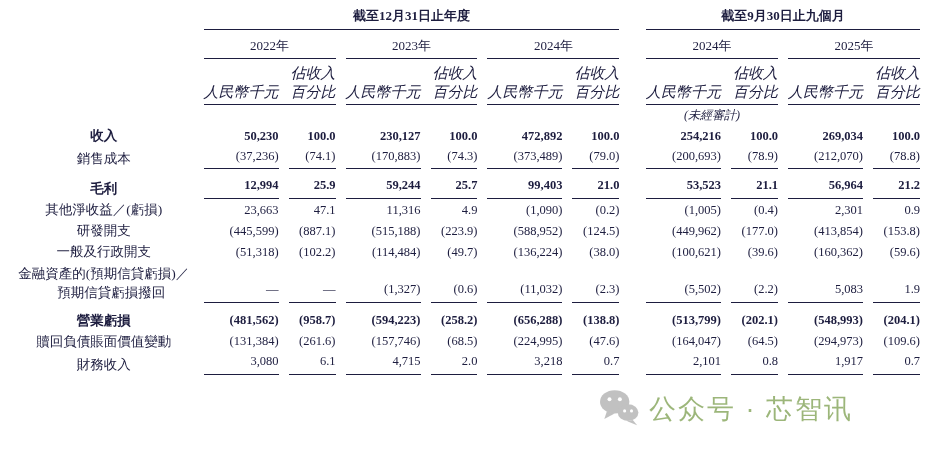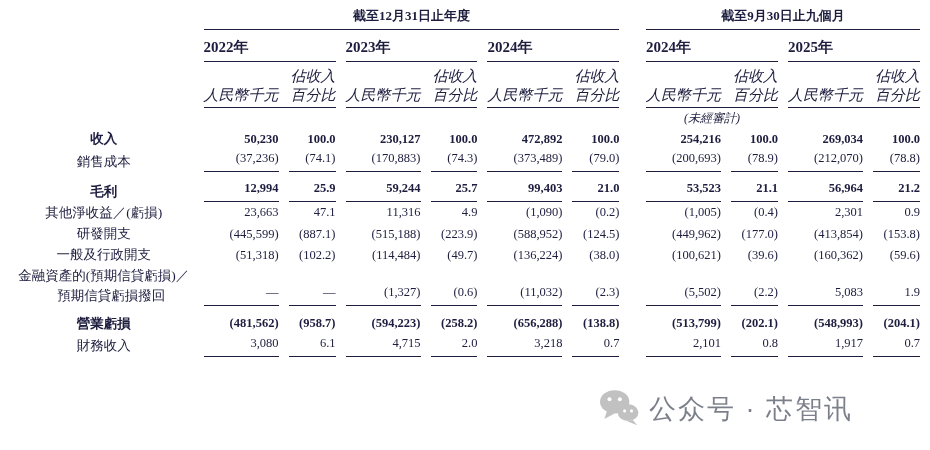--- a/index.html
+++ b/index.html
@@ -7,31 +7,31 @@
        font-family:"Liberation Serif","DejaVu Serif",serif;color:#1d1d3f;}
   .page{position:relative;width:930px;height:450px;box-sizing:border-box;padding:4px 0 0 4px;}
   table{border-collapse:separate;border-spacing:10px 0;}
   td{font-size:12.5px;line-height:1.42;vertical-align:bottom;white-space:nowrap;padding:1px 0;}
   col.c-lbl{width:184px;} col.c-val{width:66px;} col.c-pct{width:48px;} col.c-sp{width:10px;}
   .lbl{text-align:center;font-size:13.5px;}
   .lbl2{padding-left:15px;}
   .num{text-align:right;}
   .period{font-weight:bold;text-align:center;font-size:13px;
           border-bottom:1.5px solid #1d1d3f;padding:3px 0 4px;}
-  .year{font-weight:bold;text-align:left;font-size:15px;
+  .year{font-weight:normal;text-align:center;font-size:13px;
         border-bottom:1.5px solid #1d1d3f;padding:7px 0 2px;}
   .sub{font-style:italic;text-align:right;font-size:15px;line-height:1.25;padding-top:5px;}
   .rulecell{border-bottom:1.5px solid #1d1d3f;height:2px;line-height:0;padding:0;}
   .unaud{font-style:italic;text-align:center;font-size:12px;padding:2px 0 1px;}
   tr.bold td{font-weight:bold;}
   td.rule{border-bottom:1.5px solid #1d1d3f;padding-bottom:3px;}
   tr.sect td{padding-top:8px;}
   .spacer{padding:0;}
   .watermark{position:absolute;left:598px;top:388px;display:flex;align-items:center;gap:9px;opacity:0.55;}
-  .wm-text{font-size:27px;color:#0f172a;letter-spacing:2px;
+  .wm-text{font-size:27px;color:#4d7c0f;letter-spacing:2px;
            font-family:"Liberation Sans","DejaVu Sans",sans-serif;}
 </style>
 </head>
 <body>
 
 <div class="page">
 
   <table>
     <colgroup>
       <col class="c-lbl">
@@ -199,20 +199,34 @@
           <td class="num">(958.7)</td>
           <td class="num">(594,223)</td>
           <td class="num">(258.2)</td>
           <td class="num">(656,288)</td>
           <td class="num">(138.8)</td>
           <td class="spacer"></td>
           <td class="num">(513,799)</td>
           <td class="num">(202.1)</td>
           <td class="num">(548,993)</td>
           <td class="num">(204.1)</td>
+        </tr>
+        <tr>
+          <td class="lbl">贖回負債賬面價值變動</td>
+          <td class="num">(131,384)</td>
+          <td class="num">(261.6)</td>
+          <td class="num">(157,746)</td>
+          <td class="num">(68.5)</td>
+          <td class="num">(224,995)</td>
+          <td class="num">(47.6)</td>
+          <td class="spacer"></td>
+          <td class="num">(164,047)</td>
+          <td class="num">(64.5)</td>
+          <td class="num">(294,973)</td>
+          <td class="num">(109.6)</td>
         </tr>
         <tr>
           <td class="lbl">財務收入</td>
           <td class="num rule">3,080</td>
           <td class="num rule">6.1</td>
           <td class="num rule">4,715</td>
           <td class="num rule">2.0</td>
           <td class="num rule">3,218</td>
           <td class="num rule">0.7</td>
           <td class="spacer"></td>

